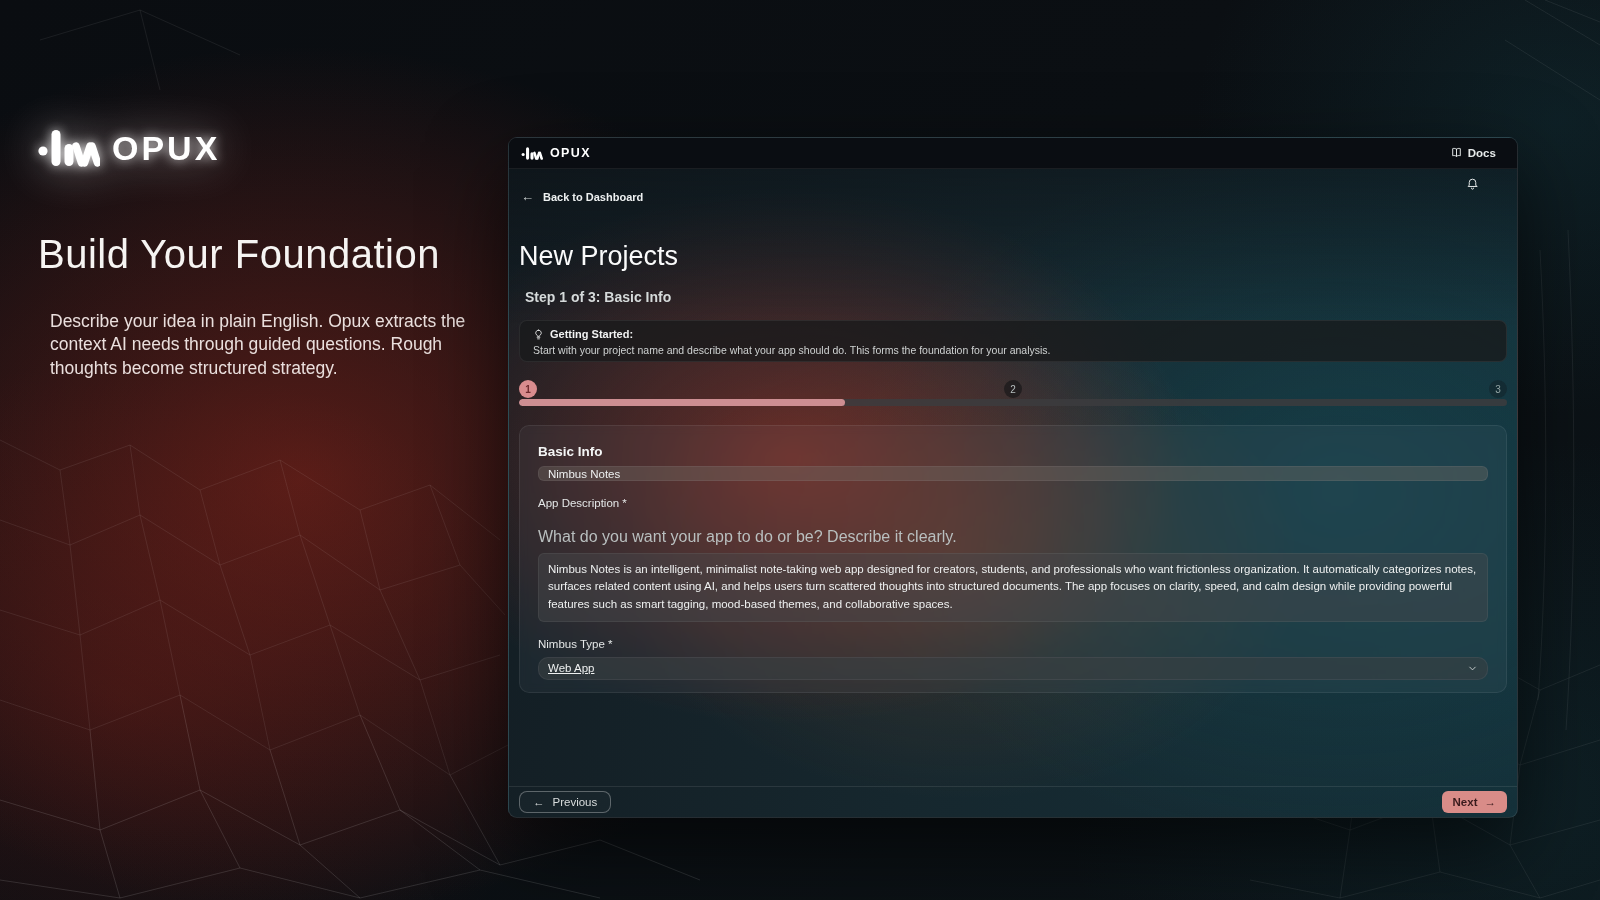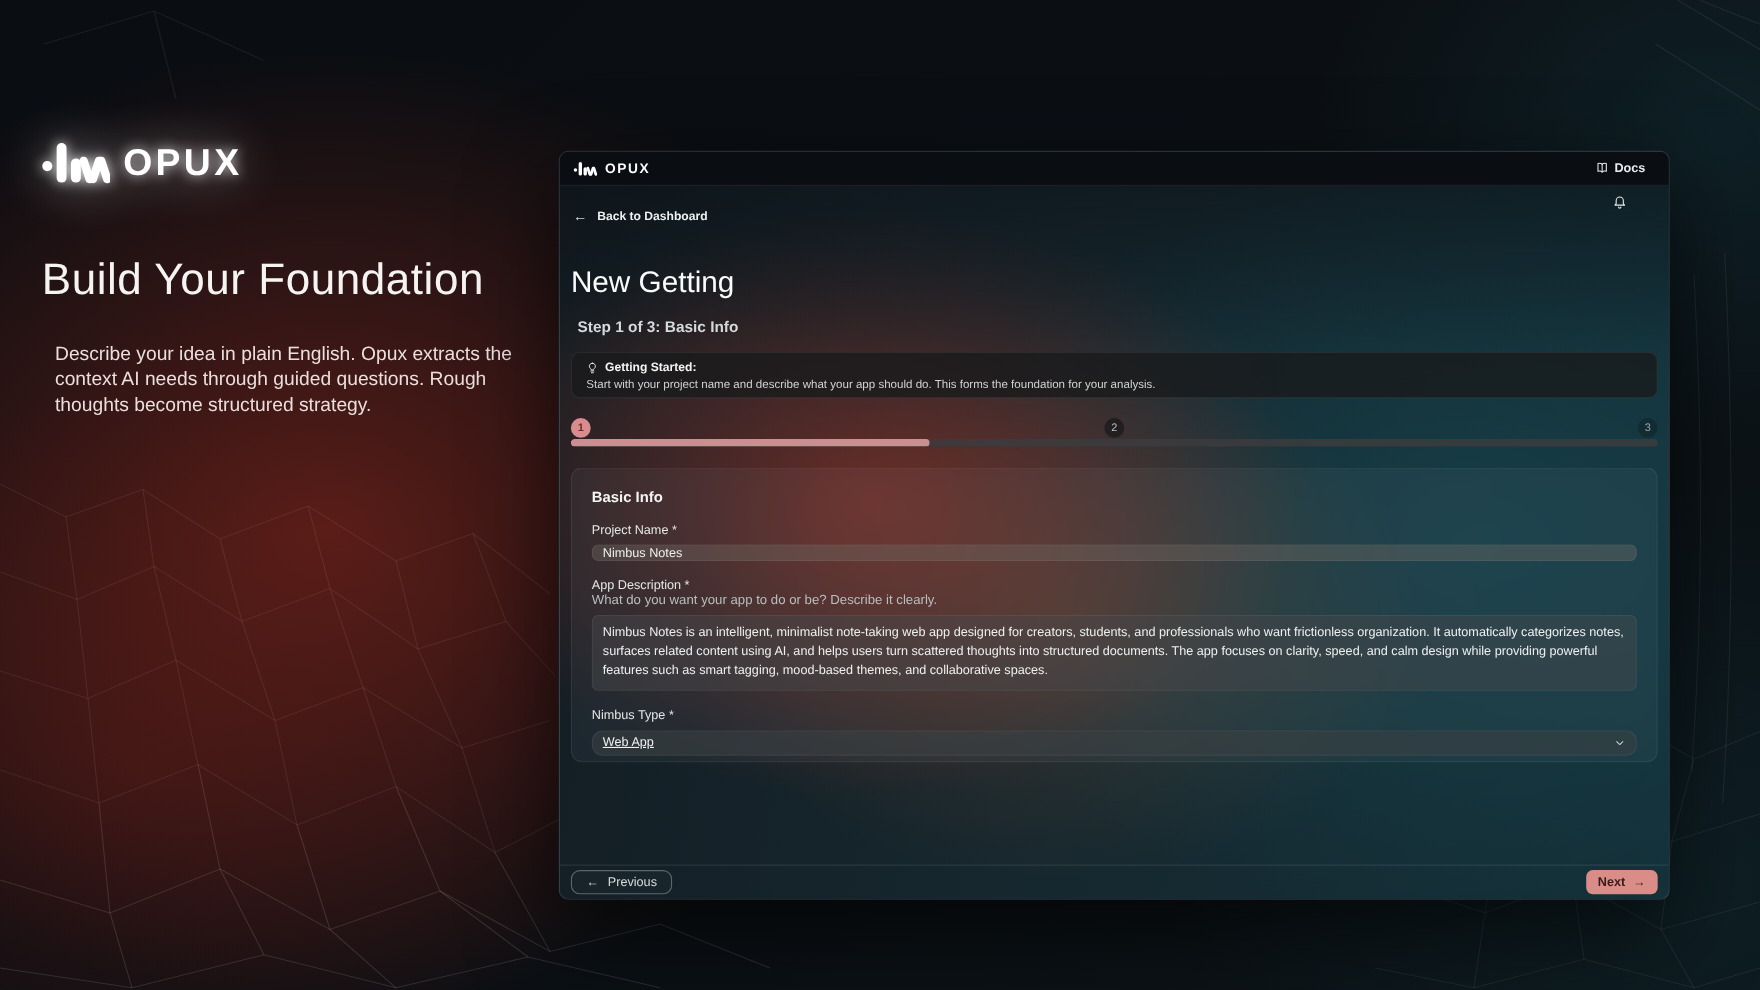--- a/index.html
+++ b/index.html
@@ -78,21 +78,21 @@
   .card { position:absolute; top:256px; left:10px; right:10px; height:268px;
     background:rgba(155,175,180,0.07); border:1px solid rgba(255,255,255,0.07);
     border-radius:10px; padding:18px; backdrop-filter:blur(4px); }
   .card-title { color:#f4f6f6; font-size:13.5px; font-weight:700; }
   .field-label { color:#e4e7e7; font-size:11.5px; font-weight:500; }
   .lbl-name { margin-top:17px; }
   .input { margin-top:7px; width:100%; height:15px; border:1px solid rgba(255,255,255,0.06);
     border-radius:6px; background:rgba(112,104,100,0.40); color:#eef0f0; font-size:11.5px;
     padding:0 9px; outline:none; font-family:"Liberation Sans", sans-serif; }
   .lbl-desc { margin-top:15px; }
-  .helper { margin-top:0; color:#b9bfbf; font-size:12px; }
+  .helper { margin-top:19px; color:#b9bfbf; font-size:16px; }
   .textarea { margin-top:7px; width:100%; height:69px; border:1px solid rgba(255,255,255,0.06);
     border-radius:6px; background:rgba(72,74,76,0.45); color:#eef0f0; font-size:11.5px;
     line-height:1.55; padding:7px 9px; resize:none; outline:none;
     font-family:"Liberation Sans", sans-serif; }
   .lbl-type { margin-top:12px; }
   .select { margin-top:7px; width:100%; height:23px; border:1px solid rgba(255,255,255,0.06);
     border-radius:10px; background:rgba(58,63,67,0.58); color:#eef0f0; font-size:11.5px;
     display:flex; align-items:center; justify-content:space-between; padding:0 9px; cursor:pointer;text-decoration:underline; }
 
   .footer { position:absolute; left:0; right:0; bottom:0; height:31px;
@@ -190,21 +190,21 @@
       </div>
     </div>
 
     <div class="content">
 
       <div class="back-link">
         <span class="back-arrow">←</span>
         <span>Back to Dashboard</span>
       </div>
 
-      <div class="page-title">New Getting</div>
+      <div class="page-title">New Projects</div>
       <div class="step-label">Step 1 of 3: Basic Info</div>
 
       <div class="tip-box">
         <div class="tip-title-row">
           <svg width="11" height="11" viewBox="0 0 24 24" stroke="#f2f3f3" stroke-width="1.8" fill="none" stroke-linecap="round" stroke-linejoin="round">
             <path d="M9 18h6M10 21.5h4"></path>
             <path d="M12 2.5a6 6 0 0 0-3.5 10.9c.9.7 1.5 1.5 1.5 2.6h4c0-1.1.6-1.9 1.5-2.6A6 6 0 0 0 12 2.5z"></path>
           </svg>
           <span>Getting Started:</span>
         </div>
@@ -216,21 +216,20 @@
         <span class="step-dot idle">2</span>
         <span class="step-dot dim">3</span>
       </div>
       <div class="progress-track">
         <div class="progress-fill" style="width: 33%; background: rgb(205, 142, 146);"></div>
       </div>
 
       <div class="card">
         <div class="card-title">Basic Info</div>
 
-        <div class="field-label lbl-name">Project Name *</div>
         <input class="input" type="text" value="Nimbus Notes" style="">
 
         <div class="field-label lbl-desc">App Description *</div>
         <div class="helper">What do you want your app to do or be? Describe it clearly.</div>
         <textarea class="textarea" style="">Nimbus Notes is an intelligent, minimalist note-taking web app designed for creators, students, and professionals who want frictionless organization. It automatically categorizes notes, surfaces related content using AI, and helps users turn scattered thoughts into structured documents. The app focuses on clarity, speed, and calm design while providing powerful features such as smart tagging, mood-based themes, and collaborative spaces.</textarea>
 
         <div class="field-label lbl-type">Nimbus Type *</div>
         <div class="select">
           <span>Web App</span>
           <svg width="11" height="11" viewBox="0 0 24 24" stroke="#cfd5d5" stroke-width="2" fill="none" stroke-linecap="round" stroke-linejoin="round">

